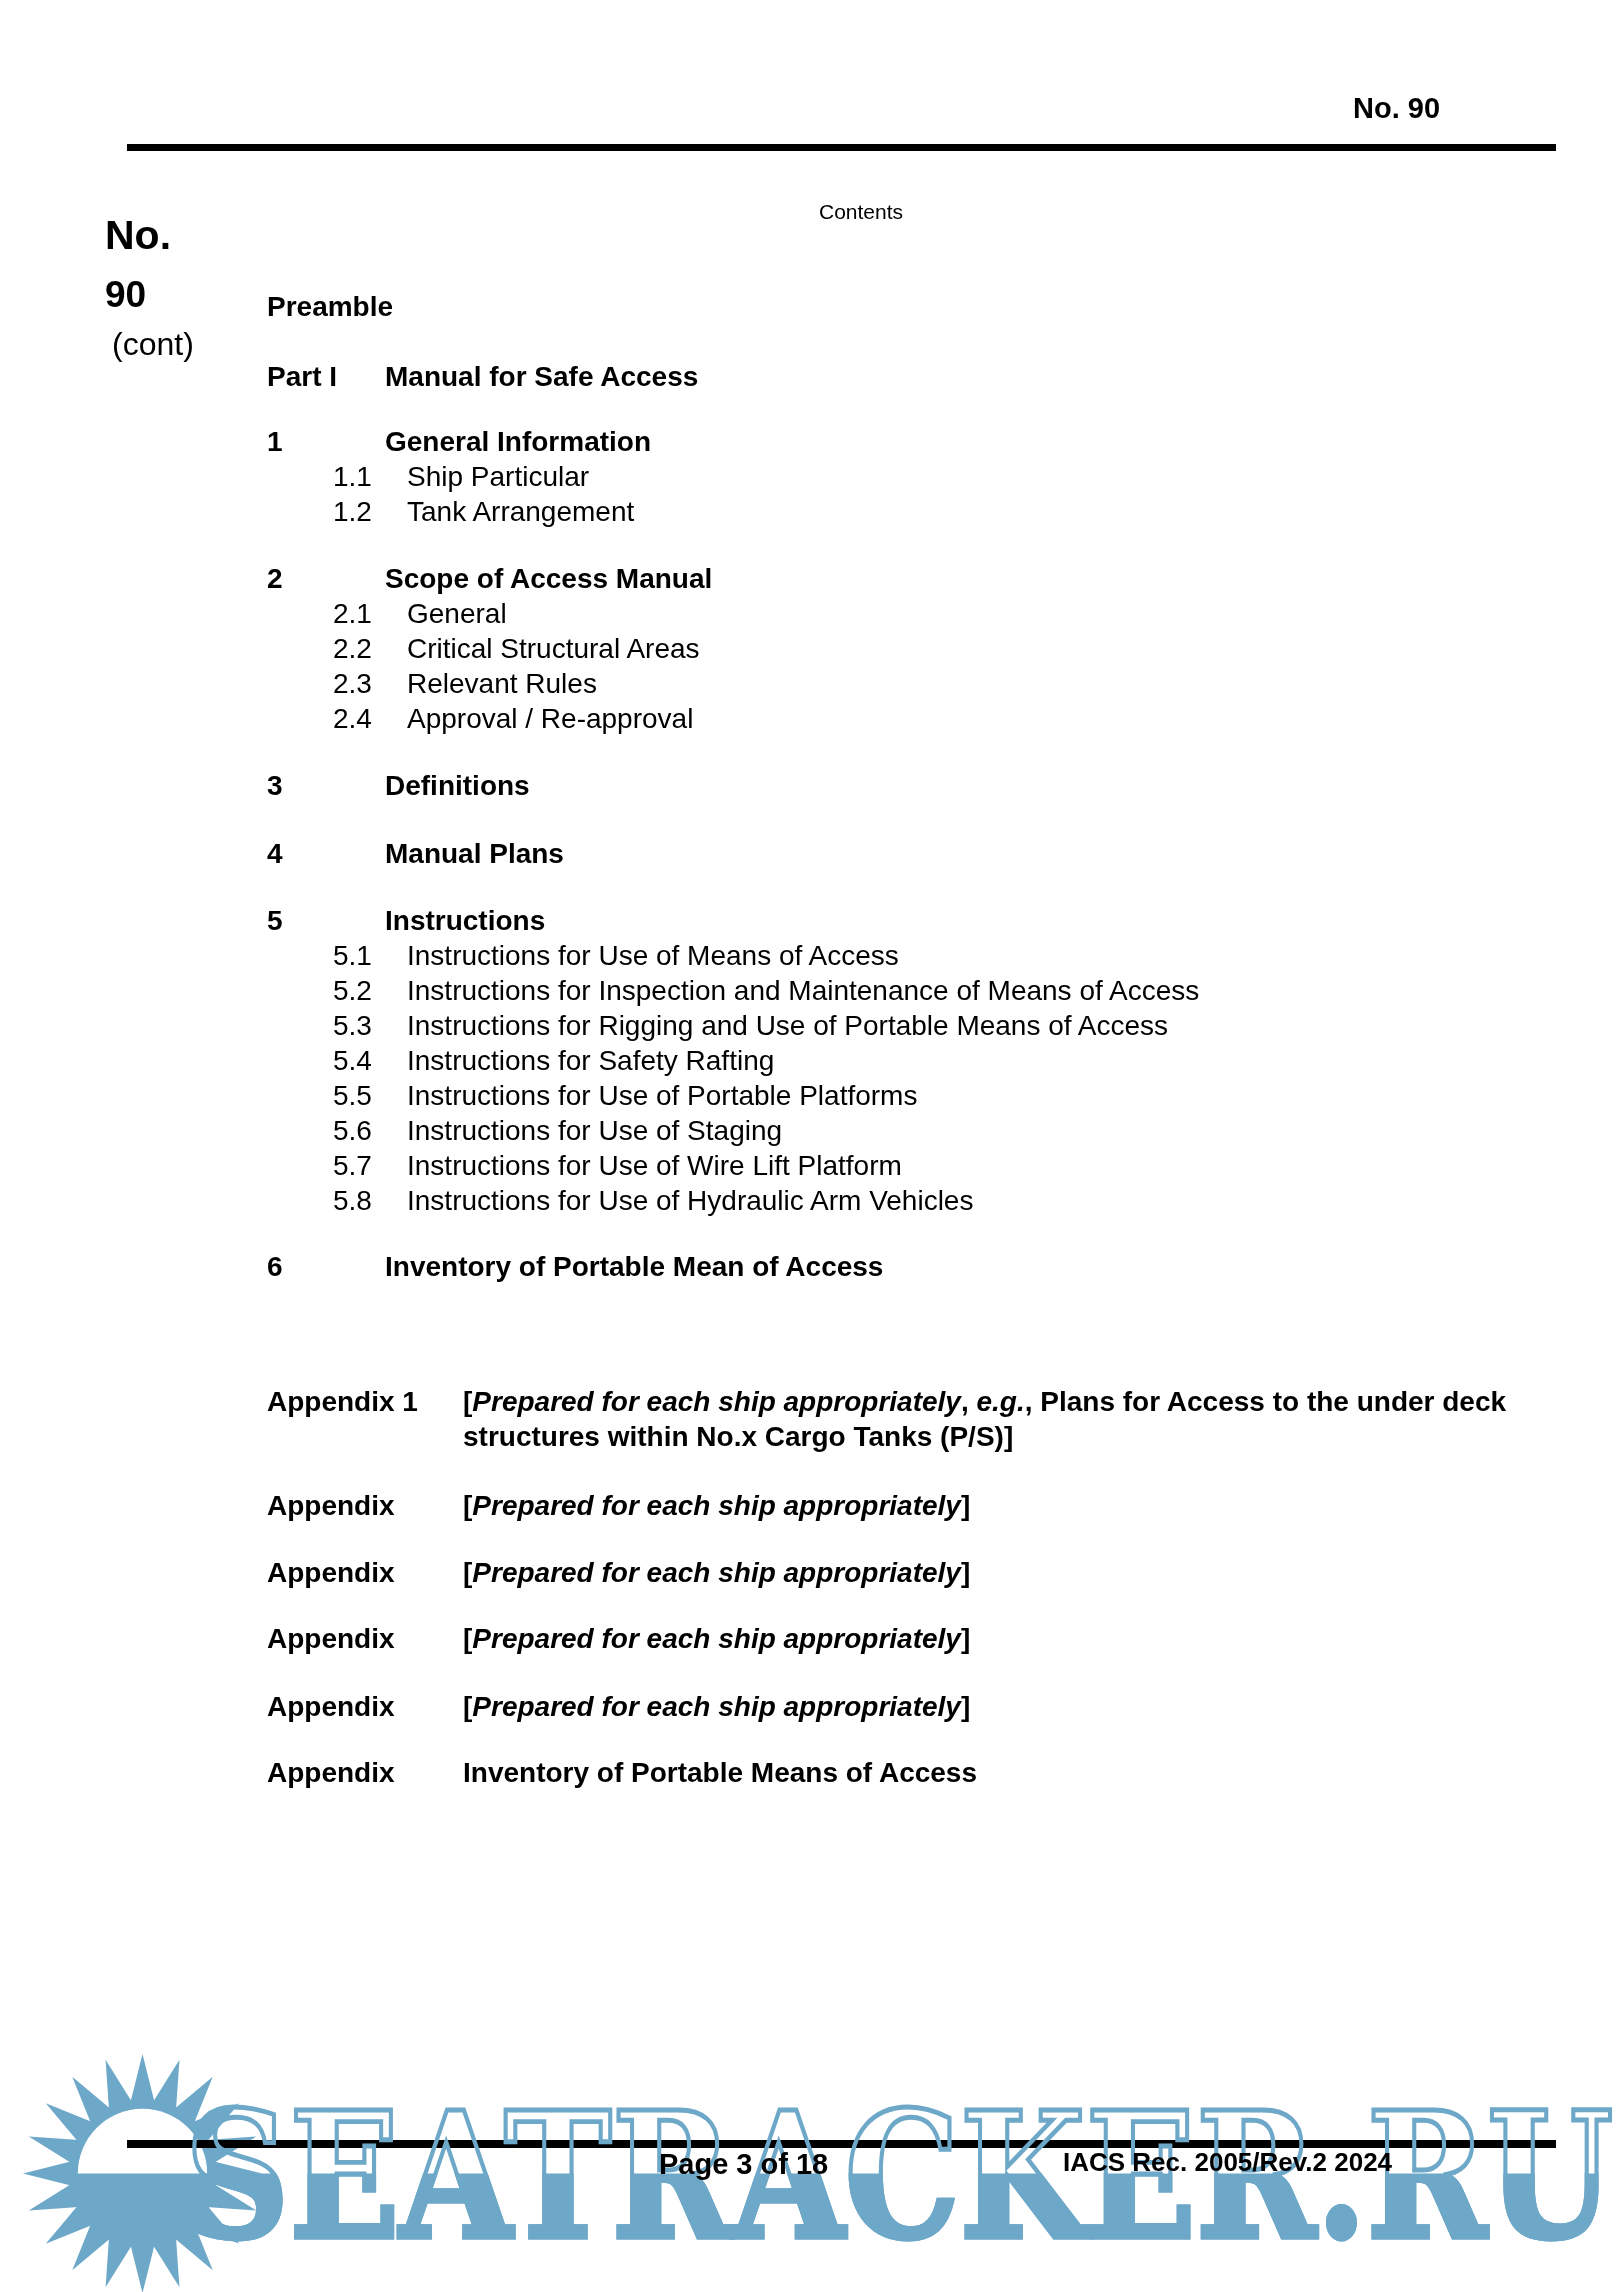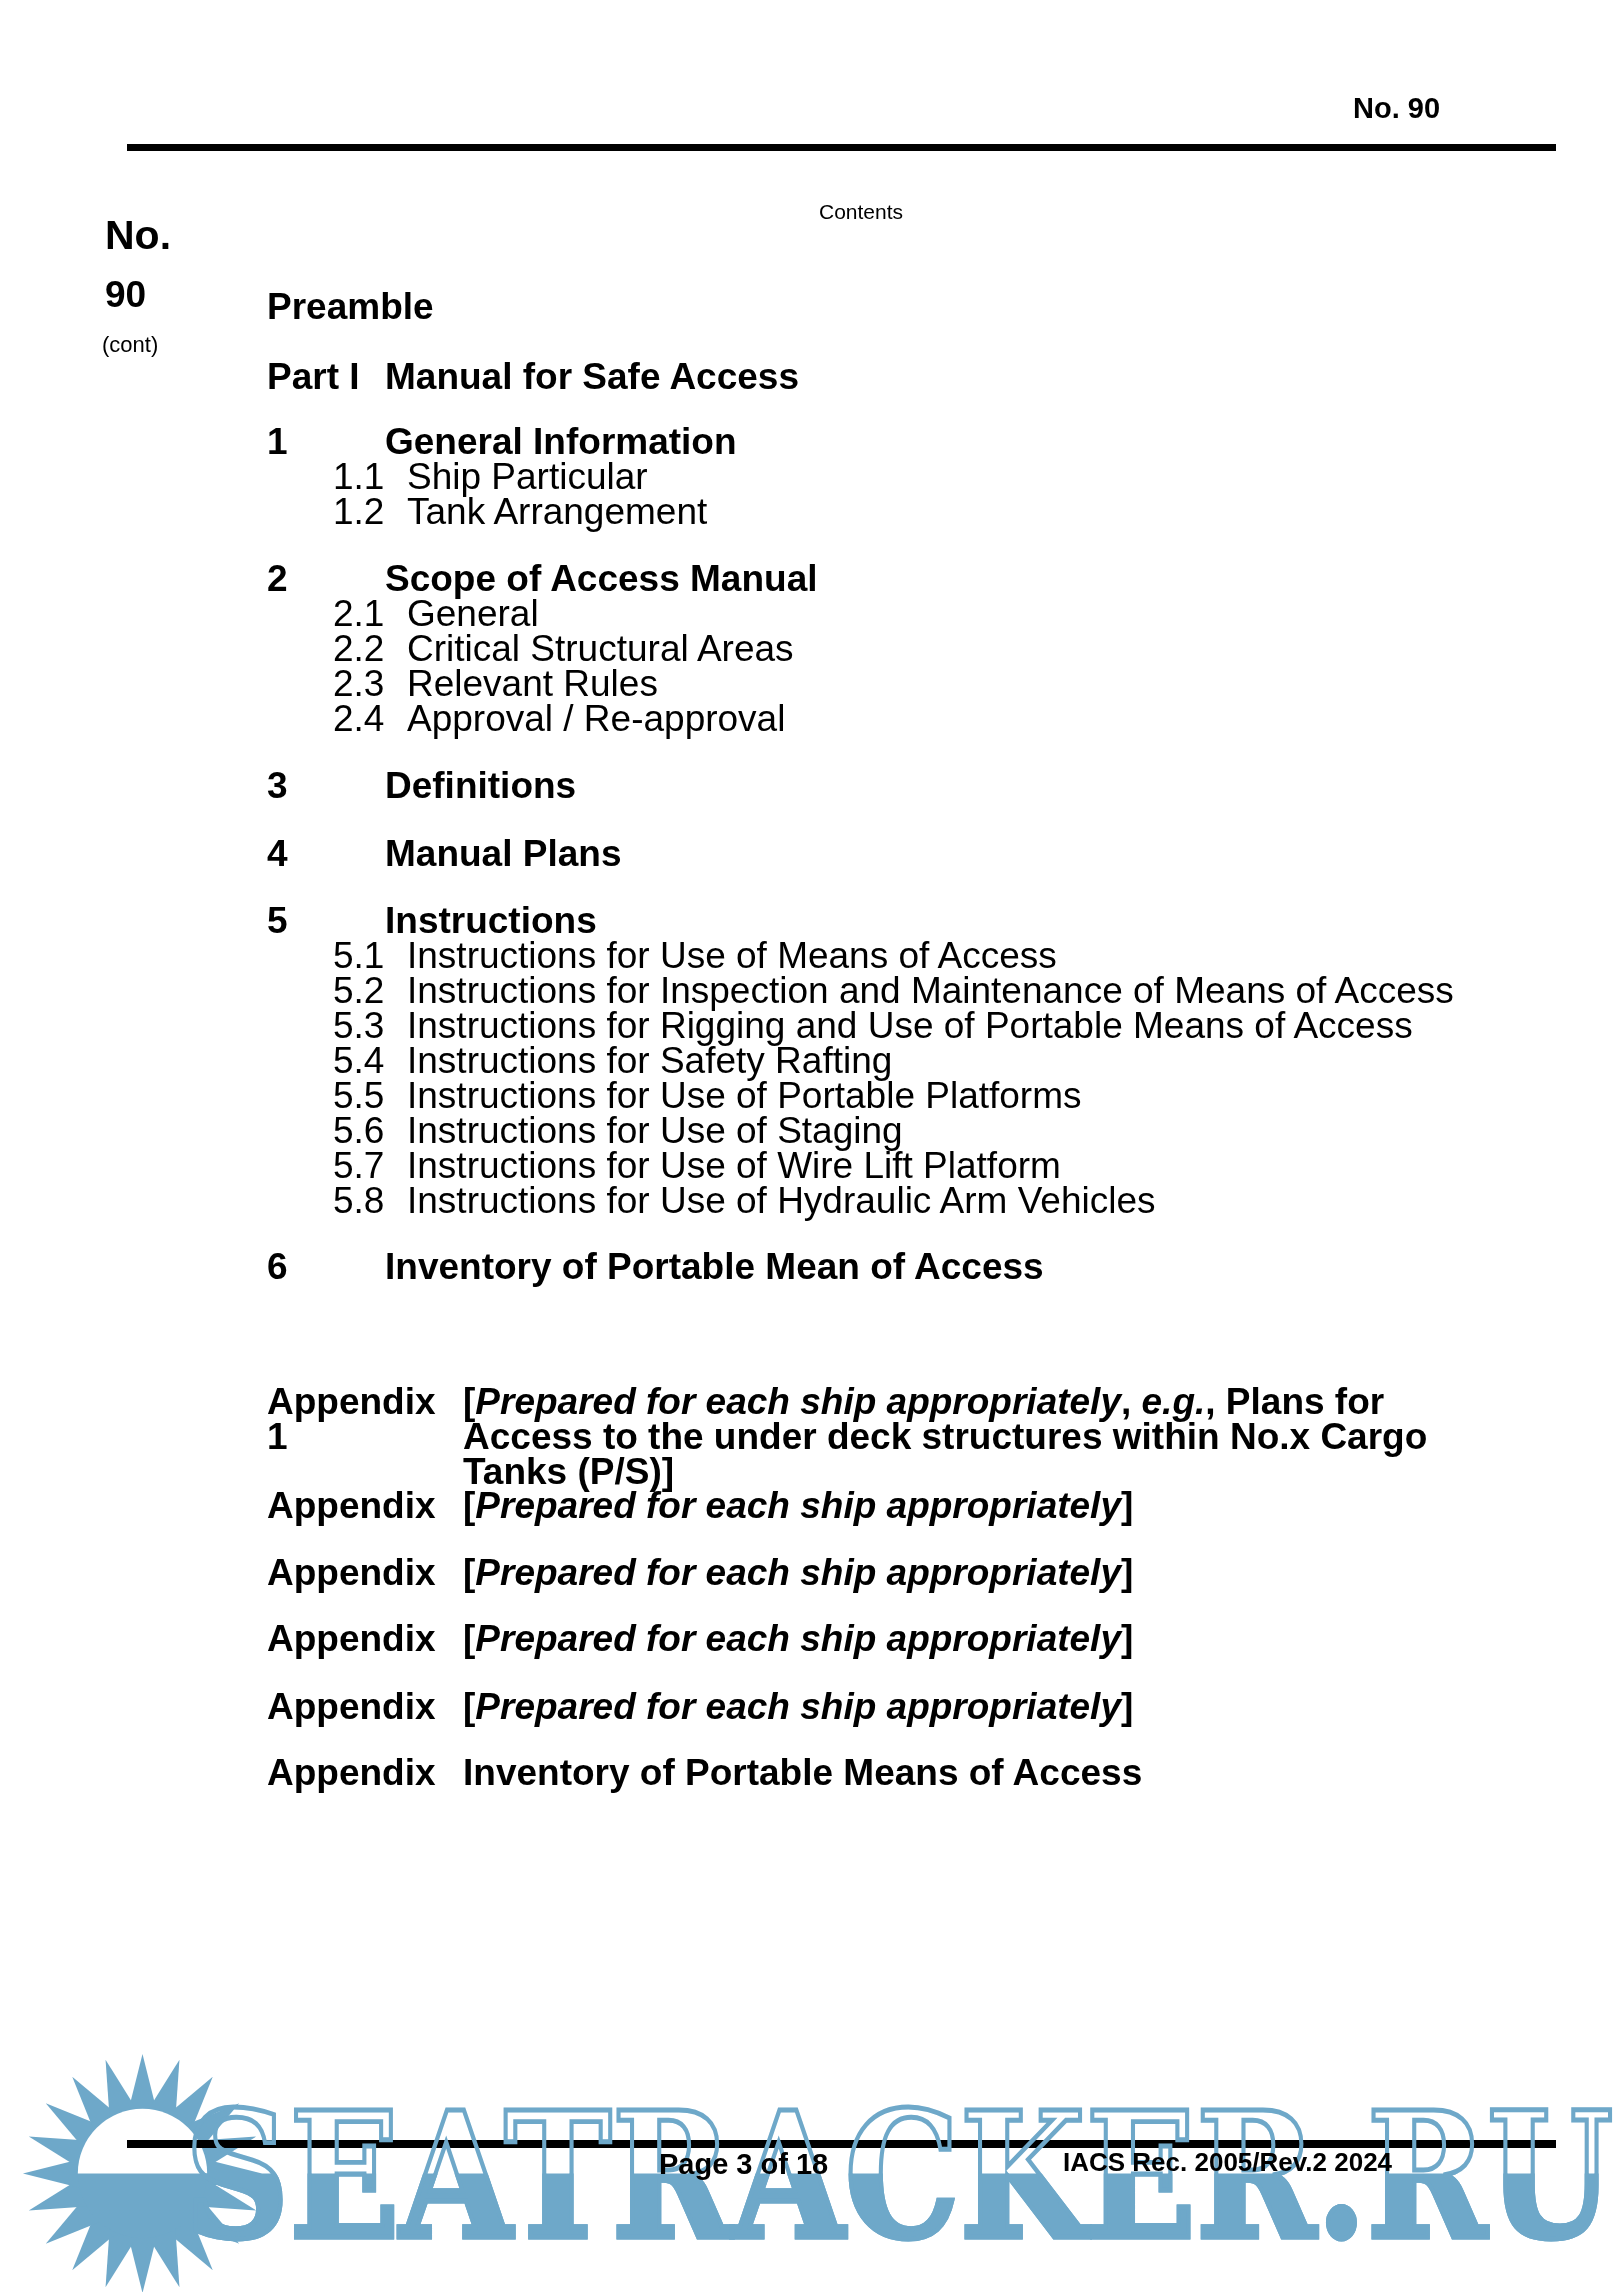--- a/index.html
+++ b/index.html
@@ -15,26 +15,26 @@
   }
   .abs { position: absolute; }
 
   
   .doc-no-header { left:1331px; top:94px; font-size:29px; font-weight:bold; line-height:29px; }
   .top-rule { left:105px; top:144px; width:1429px; height:6.9px; background:#000; }
 
   
   .margin-no1 { left:83px;  top:212px; font-size:41px; font-weight:bold; line-height:47px; }
   .margin-no2 { left:83px;  top:271px; font-size:37px; font-weight:bold; line-height:47px; }
-  .margin-cont{ left:80px;  top:331px; font-size:22px; line-height:27.4px; }
+  .margin-cont{ left:90px;  top:331px; font-size:32px; line-height:27.4px; }
 
   .contents-title { left:797px; top:196px; font-size:21px; font-weight:normal; line-height:31px; }
 
   
-  .toc-group { position:absolute; left:245px; font-size:37px; line-height:35px; }
+  .toc-group { position:absolute; left:245px; font-size:28px; line-height:35px; }
   .trow { display:flex; }
   .g-num   { width:118px; font-weight:bold; flex:none; }
   .g-title { font-weight:bold; }
   .sub { margin-left:66px; }
   .s-num { width:74px; flex:none; }
   .s-text { }
 
   
   .app-label { width:196px; font-weight:bold; flex:none; }
   .app-text  { width:1059px; font-weight:bold; }

